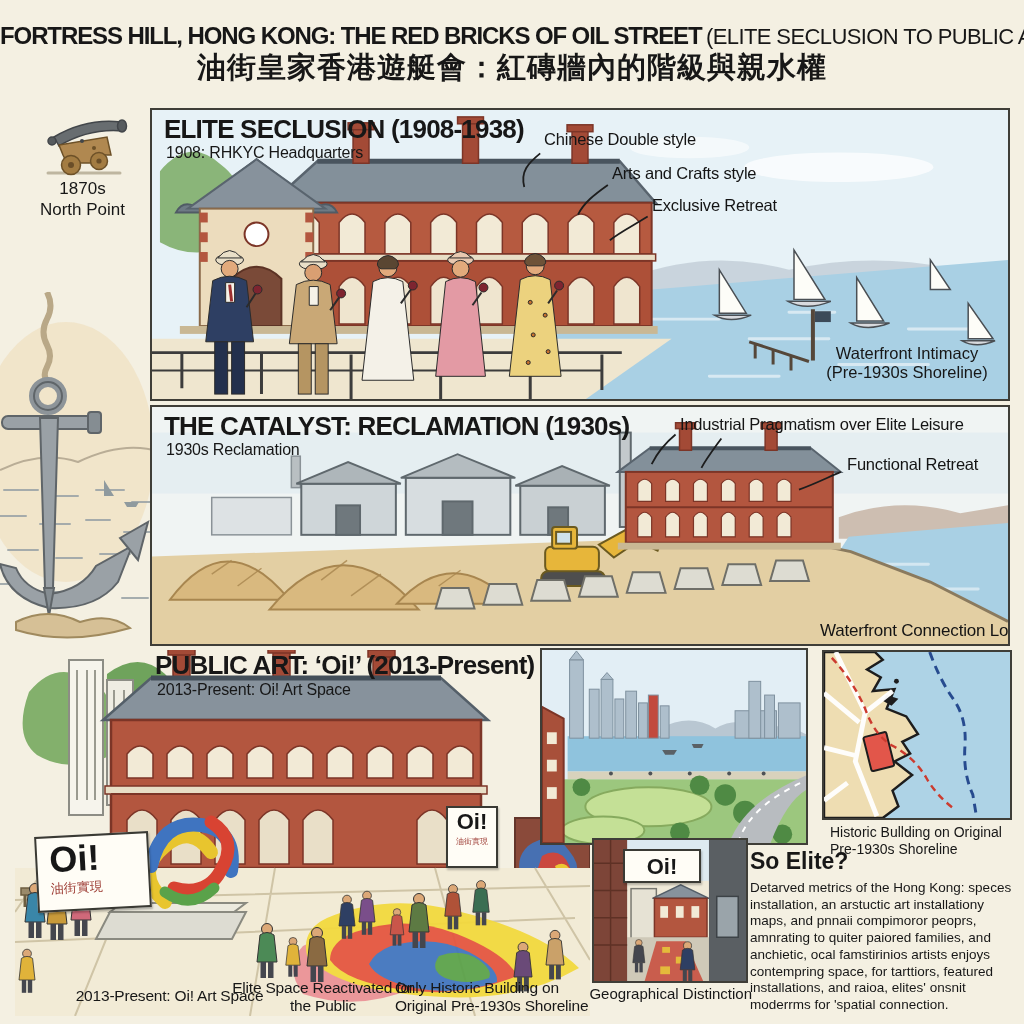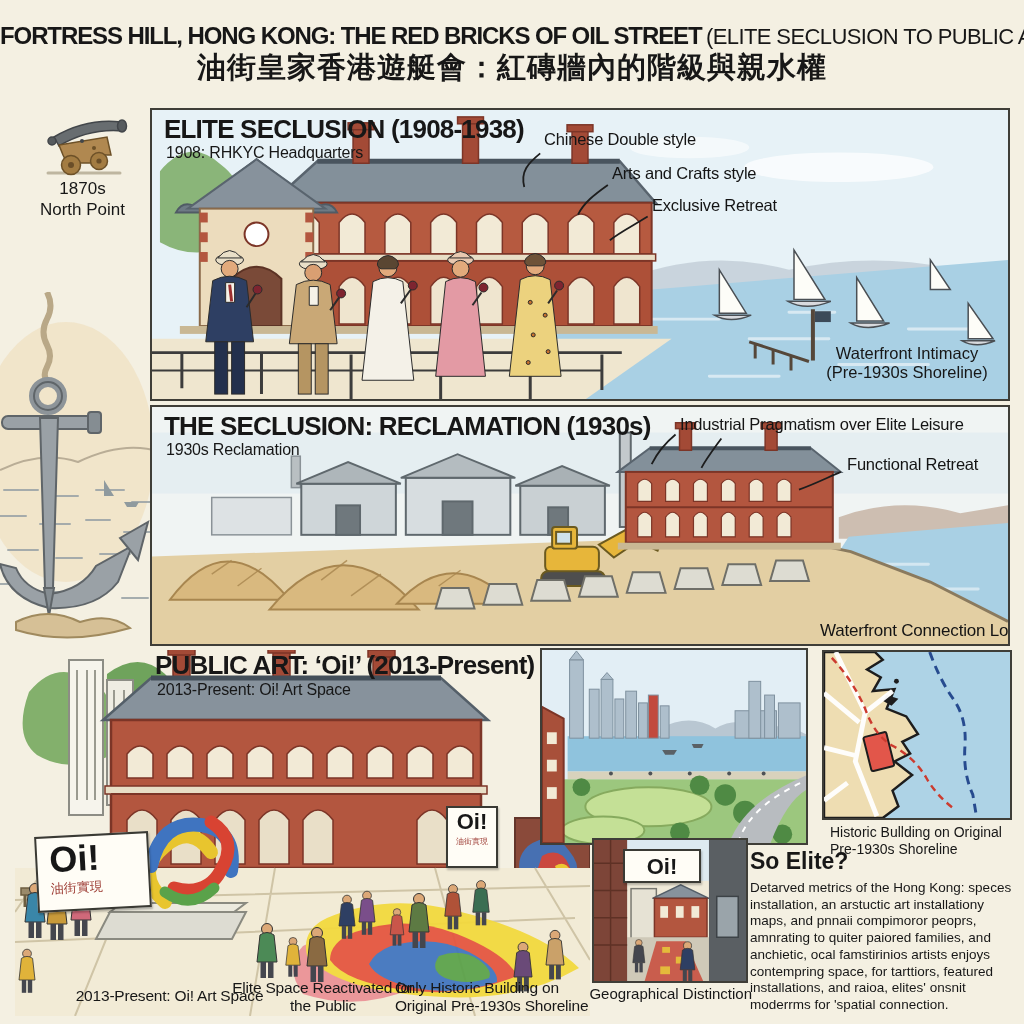--- a/index.html
+++ b/index.html
@@ -300,21 +300,21 @@
         <path d="M600,132 v-20 q7,-10 14,0 v20 Z"></path>
           <path d="M628,132 v-20 q7,-10 14,0 v20 Z"></path>
       </g>
       <rect x="468" y="138" width="224" height="7" fill="#c9b894"></rect>
       <g stroke="#1d1d1d" stroke-width="1.8" fill="none">
         <path d="M526,28 C514,38 508,46 502,58"></path>
         <path d="M572,32 C562,46 556,54 552,62"></path>
         <path d="M692,66 C674,74 662,80 650,84"></path>
       </g>
     </svg>
-    <div class="abs hd" style="left:12px;top:4px">THE SECLUSION: RECLAMATION (1930s)</div>
+    <div class="abs hd" style="left:12px;top:4px">THE CATALYST: RECLAMATION (1930s)</div>
     <div class="abs sub" style="left:14px;top:34px">1930s Reclamation</div>
     <div class="abs ann" style="left:528px;top:8px">Industrial Pragmatism over Elite Leisure</div>
     <div class="abs ann" style="left:695px;top:48px">Functional Retreat</div>
     <div class="abs ann" style="left:668px;top:214px;font-size:17px">Waterfront Connection Lost</div>
   </div>
 
   <svg class="abs" style="left:15px;top:650px" width="575" height="366" viewBox="0 0 575 366">
     <path d="M14,42 q26,-32 58,-13 q30,13 18,42 q24,9 10,32 q-42,23 -78,2 q-24,-19 -8,-63 Z" fill="#83b06c"></path>
     <path d="M92,24 q32,-24 58,0 q19,19 4,40 q-36,17 -63,-2 Z" fill="#6fa35c"></path>
     <rect x="54" y="10" width="34" height="155" fill="#f6f4ec" stroke="#8d8d85" stroke-width="2"></rect>

